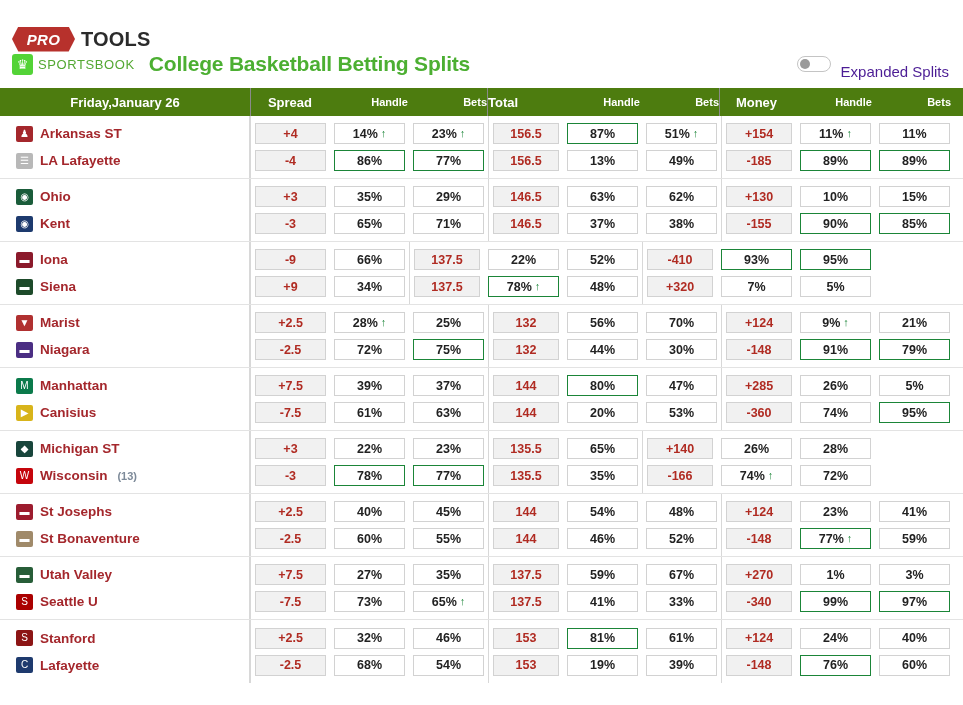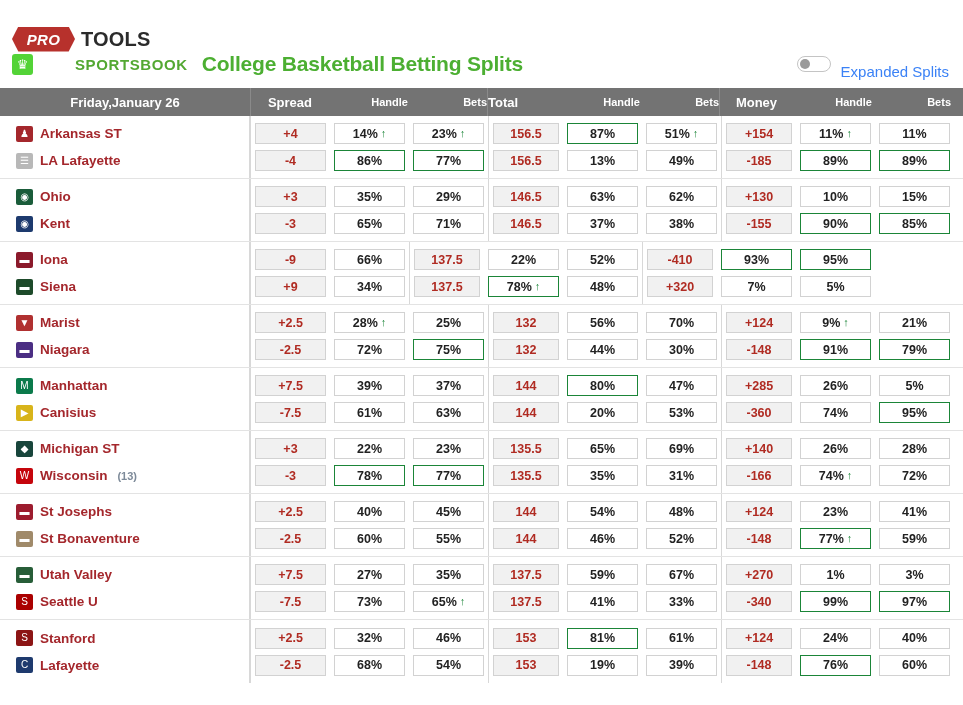--- a/index.html
+++ b/index.html
@@ -60,24 +60,23 @@
     width: 21px; height: 21px;
     background: #53d337;
     border-radius: 3px;
     display: flex; align-items: center; justify-content: center;
     color: #ffffff;
     font-size: 13px;
     line-height: 1;
   }
   .book-name {
     color: #53a832;
-    font-size: 15px;
-    font-weight: bold;
+    font-size: 13px;
+    font-weight: normal;
     letter-spacing: .6px;
-    margin-left: 37px;
   }
   .page-title {
     color: #4caf32;
     font-size: 21px;
     font-weight: bold;
     letter-spacing: -.2px;
   }
   .toggle-area {
     margin-left: auto;
     display: flex; align-items: center; gap: 10px;
@@ -92,29 +91,29 @@
   }
   .switch .knob {
     position: absolute;
     top: 2px; left: 2px;
     width: 10px; height: 10px;
     border-radius: 50%;
     background: #9a9a9a;
   }
   .toggle-label {
     font-size: 15px;
-    color: #3b82f6;
+    color: #4c1d95;
     margin-top: 14px;
   }
 
   
   .table { width: 963px; }
 
   .thead {
-    background: #737373;
+    background: #4d7c0f;
     height: 28px;
     display: flex;
     align-items: stretch;
     color: #ffffff;
   }
   .grp { display: flex; align-items: center; }
   .grp.sep { border-left: 1px solid #8a8a8a; }
   .c-teams  { width: 250px; justify-content: center; }
   .c-spread { width: 79px;  justify-content: center; }
   .c-hb     { width: 79px;  justify-content: flex-end; }
@@ -769,28 +768,20 @@
             </div>
           </div>
           <div class="mcol w-pct">
             <div class="cell">
               <span>65%</span>
             </div>
             <div class="cell">
               <span>35%</span>
             </div>
           </div>
-          <div class="mcol w-pct">
-            <div class="cell">
-              <span>69%</span>
-            </div>
-            <div class="cell">
-              <span>31%</span>
-            </div>
-          </div>
         </div>
         <div class="mgroup sep">
           <div class="mcol w-ml">
             <div class="cell line">
               <span>+140</span>
             </div>
             <div class="cell line">
               <span>-166</span>
             </div>
           </div>

